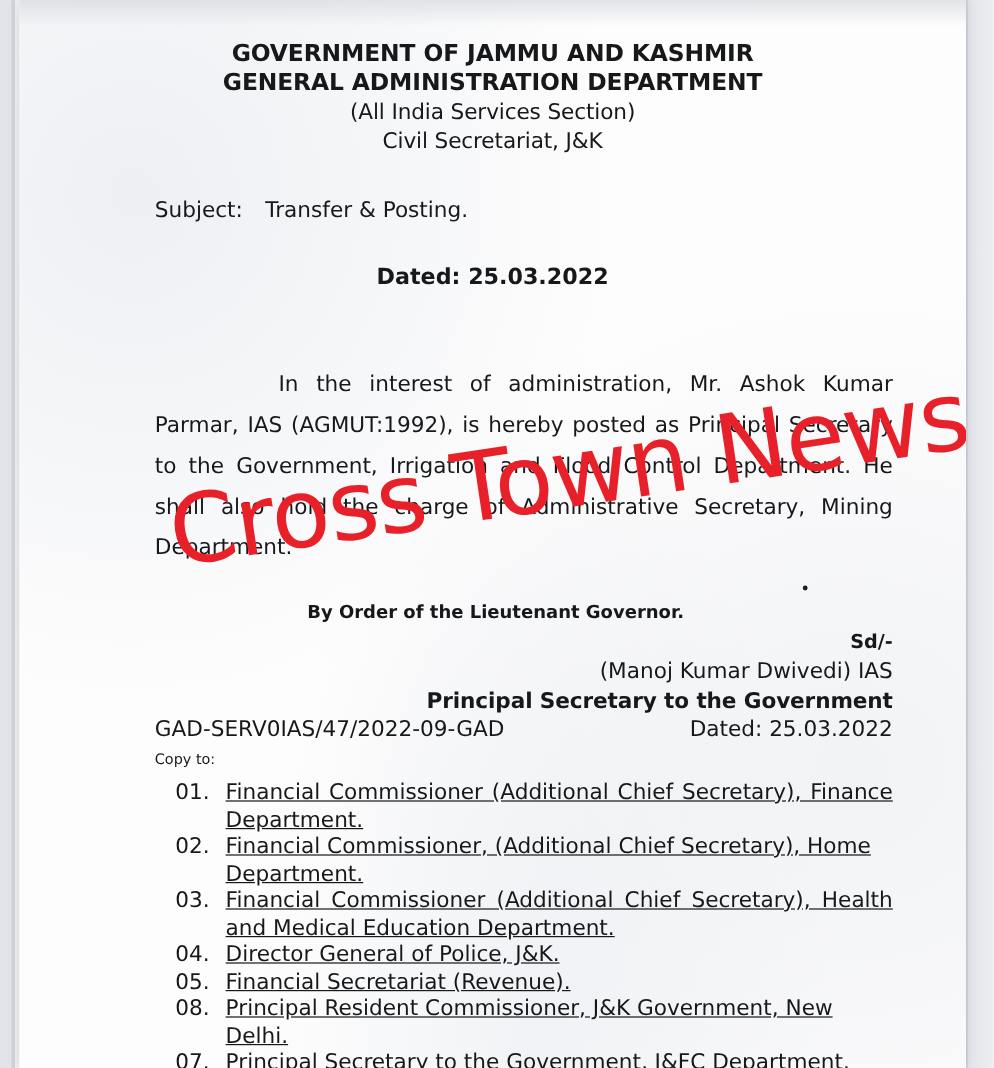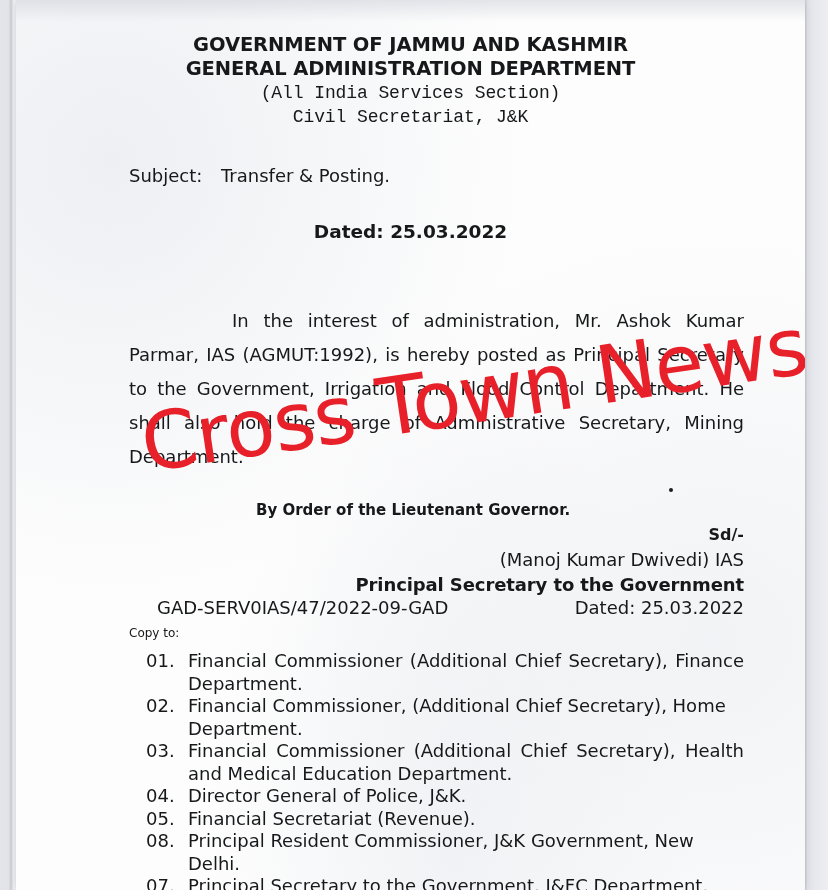--- a/index.html
+++ b/index.html
@@ -89,21 +89,20 @@
   .hdr-l1, .hdr-l2 {
     font-weight: bold;
     font-size: 19.5px;
     letter-spacing: -0.1px;
     white-space: nowrap;
   }
   .hdr-l3, .hdr-l4 {
     font-weight: normal;
     font-size: 18px;
     letter-spacing: -0.1px;
-    font-family: Liberation Mono, monospace;
   }
   .hdr-l3 { padding-top: 2px; }
 
   
   .subject-row {
     position: absolute;
     left: 113px;
     top: 165px;
     width: 620px;
     font-size: 18px;
@@ -173,21 +172,21 @@
   .sign-desig { font-weight: bold; padding-top: 1px; letter-spacing: -0.1px; }
 
   
   .ref-row {
     position: absolute;
     left: 113px;
     top: 597px;
     width: 615px;
     font-size: 18px;
   }
-  .ref-no { float: left; margin-left: 28px; }
+  .ref-no { float: left; }
   .ref-date { float: right; }
 
   .copy-to {
     position: absolute;
     left: 113px;
     top: 626px;
     font-size: 12px;
   }
 
   
@@ -196,20 +195,21 @@
     left: 113px;
     top: 650px;
     width: 615px;
     font-size: 18px;
     line-height: 22.5px;
   }
   .copy-item {
     position: relative;
     padding-left: 59px;
     margin-bottom: 0px;
+    text-decoration: underline;
   }
   .copy-num {
     position: absolute;
     left: 17px;
     top: 0;
     width: 40px;
   }
   .copy-text {
     display: block;
     text-align: justify;

